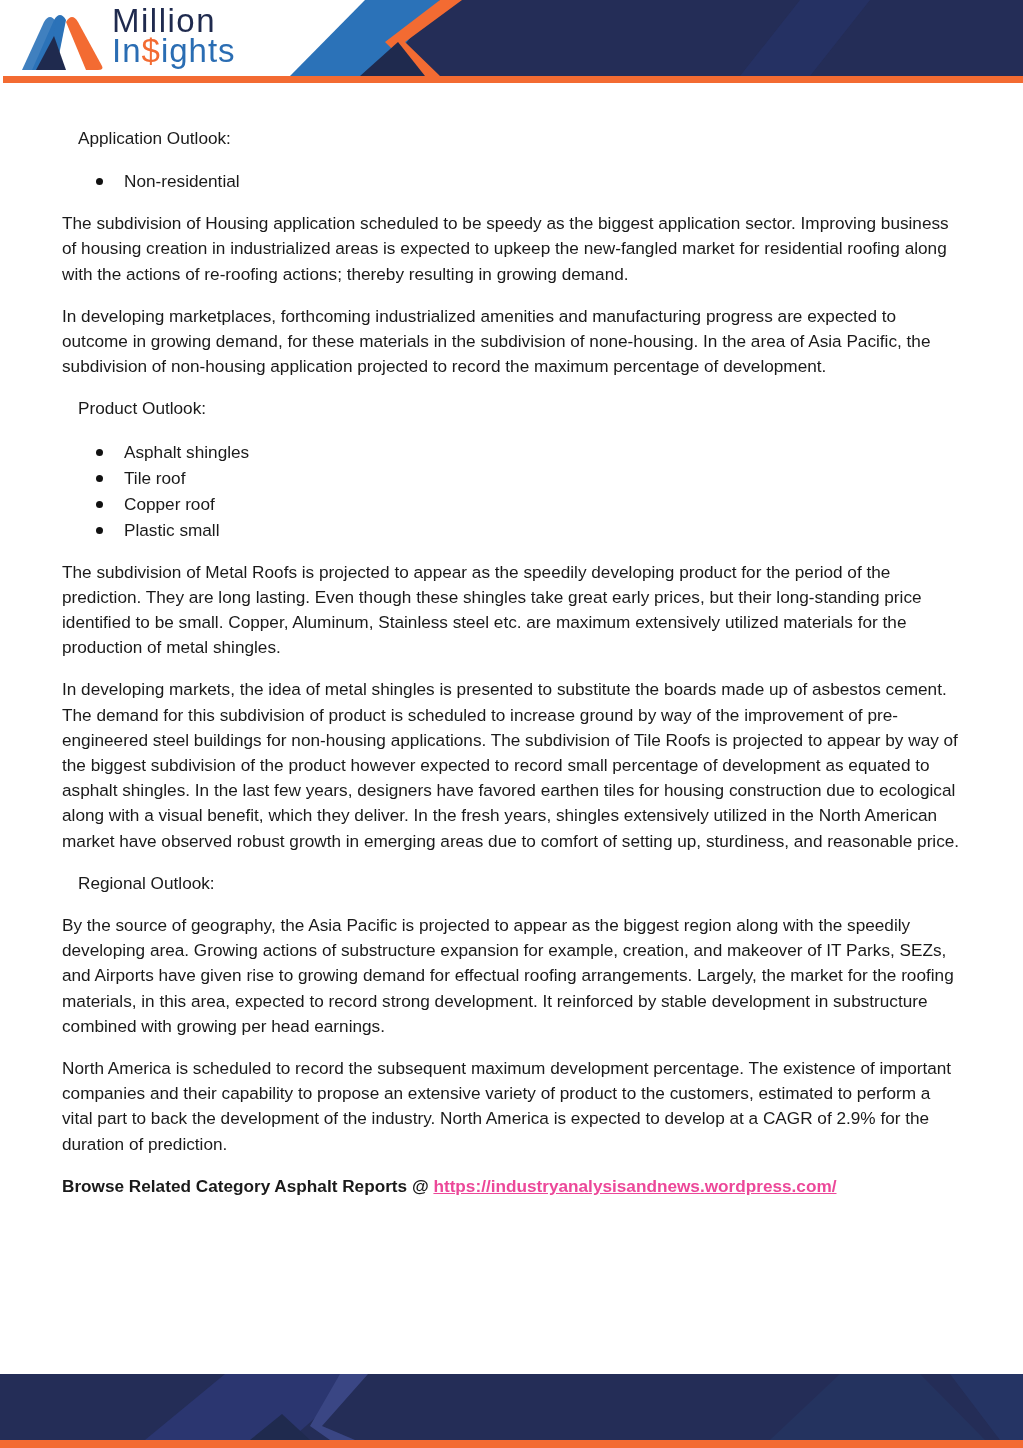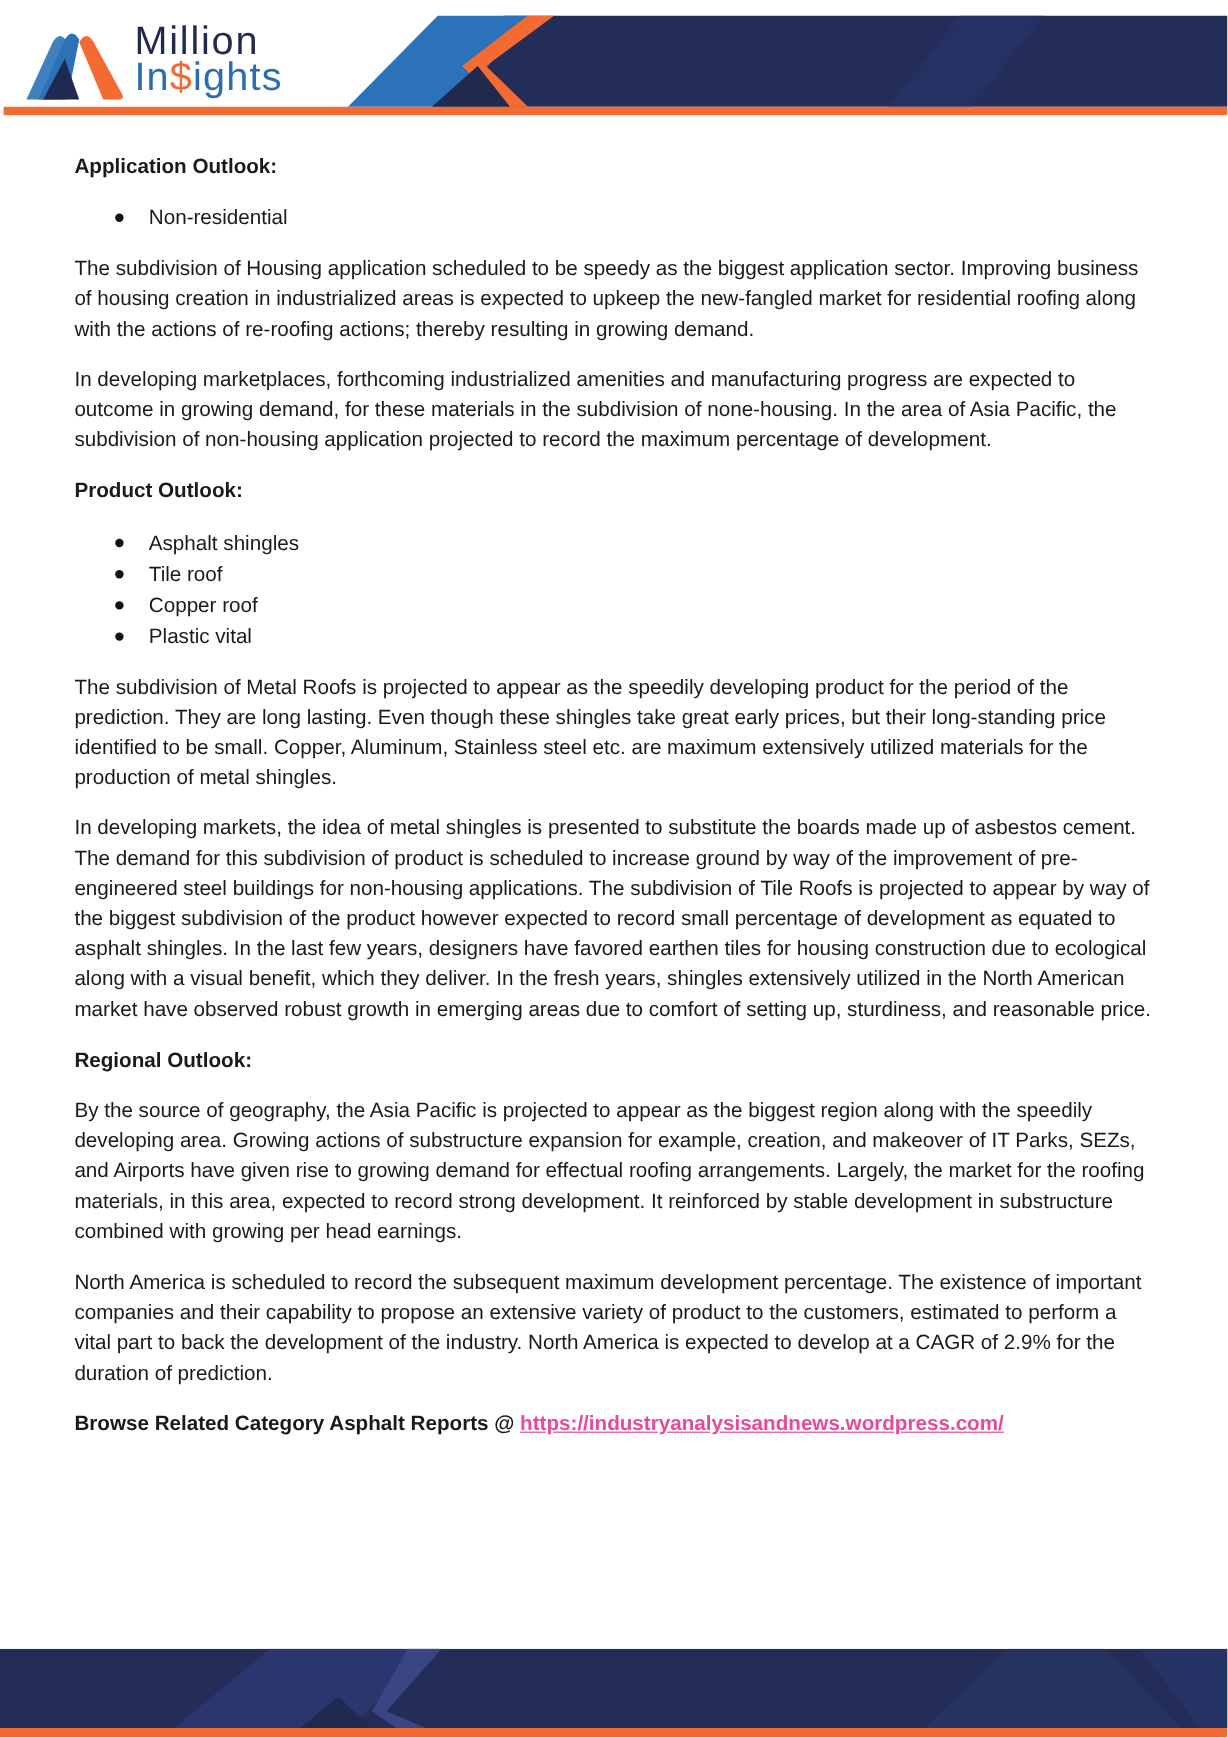--- a/index.html
+++ b/index.html
@@ -1,29 +1,29 @@
 <!DOCTYPE html>
 <html><head>
   <meta charset="utf-8">
   <style>
     * { box-sizing: border-box; margin: 0; padding: 0; }
     html, body { width: 1023px; height: 1448px; background: #ffffff; overflow: hidden; }
     body { position: relative; font-family: "Liberation Sans", sans-serif; color: #1a1a1a; }
 
     
-    .header { position: absolute; left: 0; top: 13px; width: 1023px; height: 84px; background: #ffffff; }
+    .header { position: absolute; left: 0; top: 0; width: 1023px; height: 84px; background: #ffffff; }
     .header svg { position: absolute; left: 0; top: 0; }
     .logo-text { position: absolute; left: 112px; top: 6px; line-height: 30px; font-weight: normal; }
     .logo-line1 { font-size: 33px; color: #1f2a4e; letter-spacing: 1.5px; display: block; }
     .logo-line2 { font-size: 33px; color: #2a6db3; letter-spacing: 1px; display: block; }
     .logo-line2 .dollar { color: #f36b32; }
 
     
     .content { position: absolute; left: 62px; top: 126px; width: 900px; font-size: 17.2px; line-height: 25.2px; color: #1a1a1a; }
-    .heading { font-weight: bold; margin-bottom: 17px; }
+    .heading { font-weight: normal; margin-bottom: 17px; margin-left: 16px; }
     .bullets { list-style: none; margin-left: 30px; margin-bottom: 17px; }
     .bullets li { position: relative; padding-left: 32px; line-height: 26px; }
     .bullets li::before { content: ""; position: absolute; left: 4px; top: 10px; width: 7px; height: 7px; border-radius: 50%; background: #111; }
     .para { margin-bottom: 17px; }
     .browse { font-weight: bold; }
     .browse a { color: #ec4899; text-decoration: underline; text-align: right; }
 
     
     .footer { position: absolute; left: 0; top: 1374px; width: 1023px; height: 74px; }
     .footer svg { position: absolute; left: 0; top: 0; }
@@ -66,21 +66,21 @@
     <li>Non-residential</li>
   </ul>
   <p class="para"> The subdivision of Housing application scheduled to be speedy as the biggest application sector. Improving business of housing creation in industrialized areas is expected to upkeep the new-fangled market for residential roofing along with the actions of re-roofing actions; thereby resulting in growing demand.</p>
   <p class="para">In developing marketplaces, forthcoming industrialized amenities and manufacturing progress are expected to outcome in growing demand, for these materials in the subdivision of none-housing. In the area of Asia Pacific, the subdivision of non-housing application projected to record the maximum percentage of development.</p>
 
   <div class="heading">Product Outlook:</div>
   <ul class="bullets">
     <li>Asphalt shingles</li>
     <li>Tile roof</li>
     <li>Copper roof</li>
-    <li>Plastic vital</li>
+    <li>Plastic small</li>
   </ul>
   <p class="para">The subdivision of Metal Roofs is projected to appear as the speedily developing product for the period of the prediction. They are long lasting. Even though these shingles take great early prices, but their long-standing price identified to be small. Copper, Aluminum, Stainless steel etc. are maximum extensively utilized materials for the production of metal shingles.</p>
   <p class="para">In developing markets, the idea of metal shingles is presented to substitute the boards made up of asbestos cement. The demand for this subdivision of product is scheduled to increase ground by way of the improvement of pre-engineered steel buildings for non-housing applications. The subdivision of Tile Roofs is projected to appear by way of the biggest subdivision of the product however expected to record small percentage of development as equated to asphalt shingles. In the last few years, designers have favored earthen tiles for housing construction due to ecological along with a visual benefit, which they deliver. In the fresh years, shingles extensively utilized in the North American market have observed robust growth in emerging areas due to comfort of setting up, sturdiness, and reasonable price.</p>
 
   <div class="heading">Regional Outlook:</div>
   <p class="para">By the source of geography, the Asia Pacific is projected to appear as the biggest region along with the speedily developing area. Growing actions of substructure expansion for example, creation, and makeover of IT Parks, SEZs, and Airports have given rise to growing demand for effectual roofing arrangements. Largely, the market for the roofing materials, in this area, expected to record strong development. It reinforced by stable development in substructure combined with growing per head earnings.</p>
   <p class="para">North America is scheduled to record the subsequent maximum development percentage. The existence of important companies and their capability to propose an extensive variety of product to the customers, estimated to perform a vital part to back the development of the industry. North America is expected to develop at a CAGR of 2.9% for the duration of prediction.</p>
 
   <p class="browse"><span>Browse Related Category Asphalt Reports @ </span><a>https://industryanalysisandnews.wordpress.com/</a></p>
 </div>

